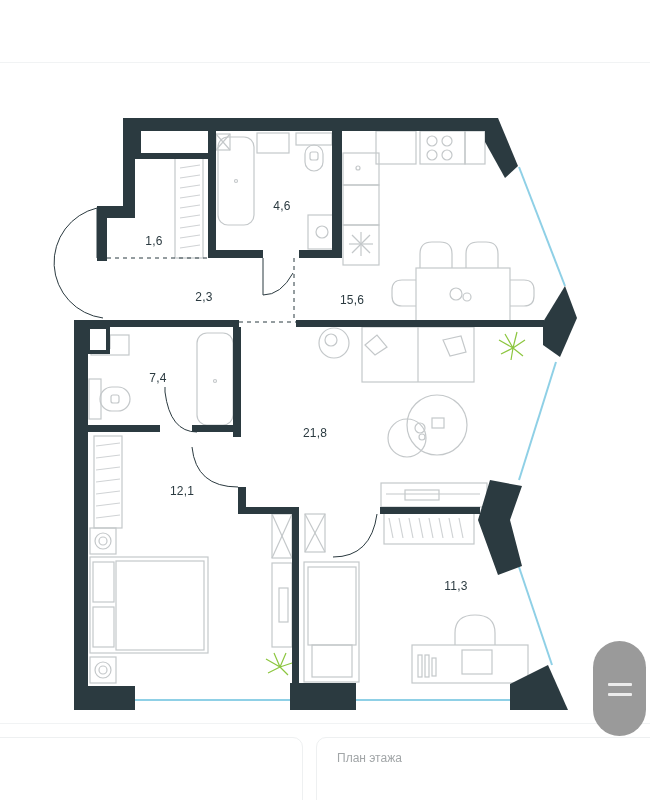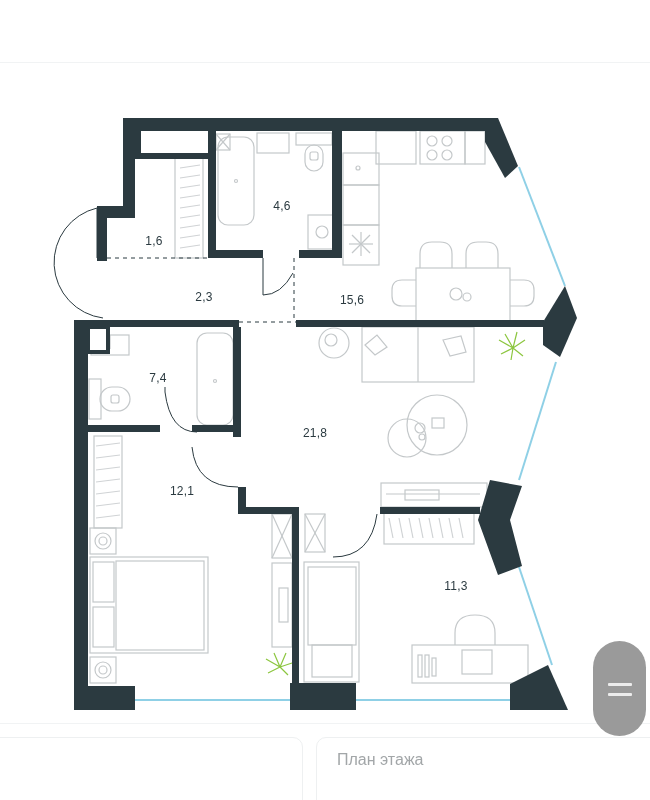--- a/index.html
+++ b/index.html
@@ -4,21 +4,21 @@
 <style>
   html, body { margin:0; padding:0; background:#ffffff; }
   body { width:650px; height:800px; position:relative; overflow:hidden; font-family:"Liberation Sans", sans-serif; }
   .top-divider { position:absolute; left:0; top:62px; width:650px; height:1px; background:#f1f3f4; }
   .mid-divider { position:absolute; left:0; top:723px; width:650px; height:1px; background:#f1f3f4; }
   .plan { position:absolute; left:0; top:0; width:650px; height:720px; }
   .room-label { position:absolute; font-size:12px; color:#2b3a40; letter-spacing:0.2px; transform:translate(-50%,-50%); white-space:nowrap; }
   .panel { position:absolute; top:737px; height:80px; border:1px solid #eef0f1; border-radius:10px; background:#fff; }
   .panel-left { left:-12px; width:313px; }
   .panel-right { left:316px; width:360px; }
-  .panel-title { position:absolute; left:20px; top:13px; font-size:16px; color:#a2a6a8; }
+  .panel-title { position:absolute; left:20px; top:13px; font-size:12px; color:#a2a6a8; }
   .fab { position:absolute; left:593px; top:641px; width:53px; height:95px; border-radius:27px; background:#9a9a9a; cursor:pointer; }
   .fab .bar { position:absolute; left:15px; width:24px; height:3px; background:#ececec; border-radius:1px; }
 </style>
 </head>
 <body>
 
 <div class="top-divider"></div>
 
 <div class="plan">
   <svg width="650" height="720" viewBox="0 0 650 720" xmlns="http://www.w3.org/2000/svg">

